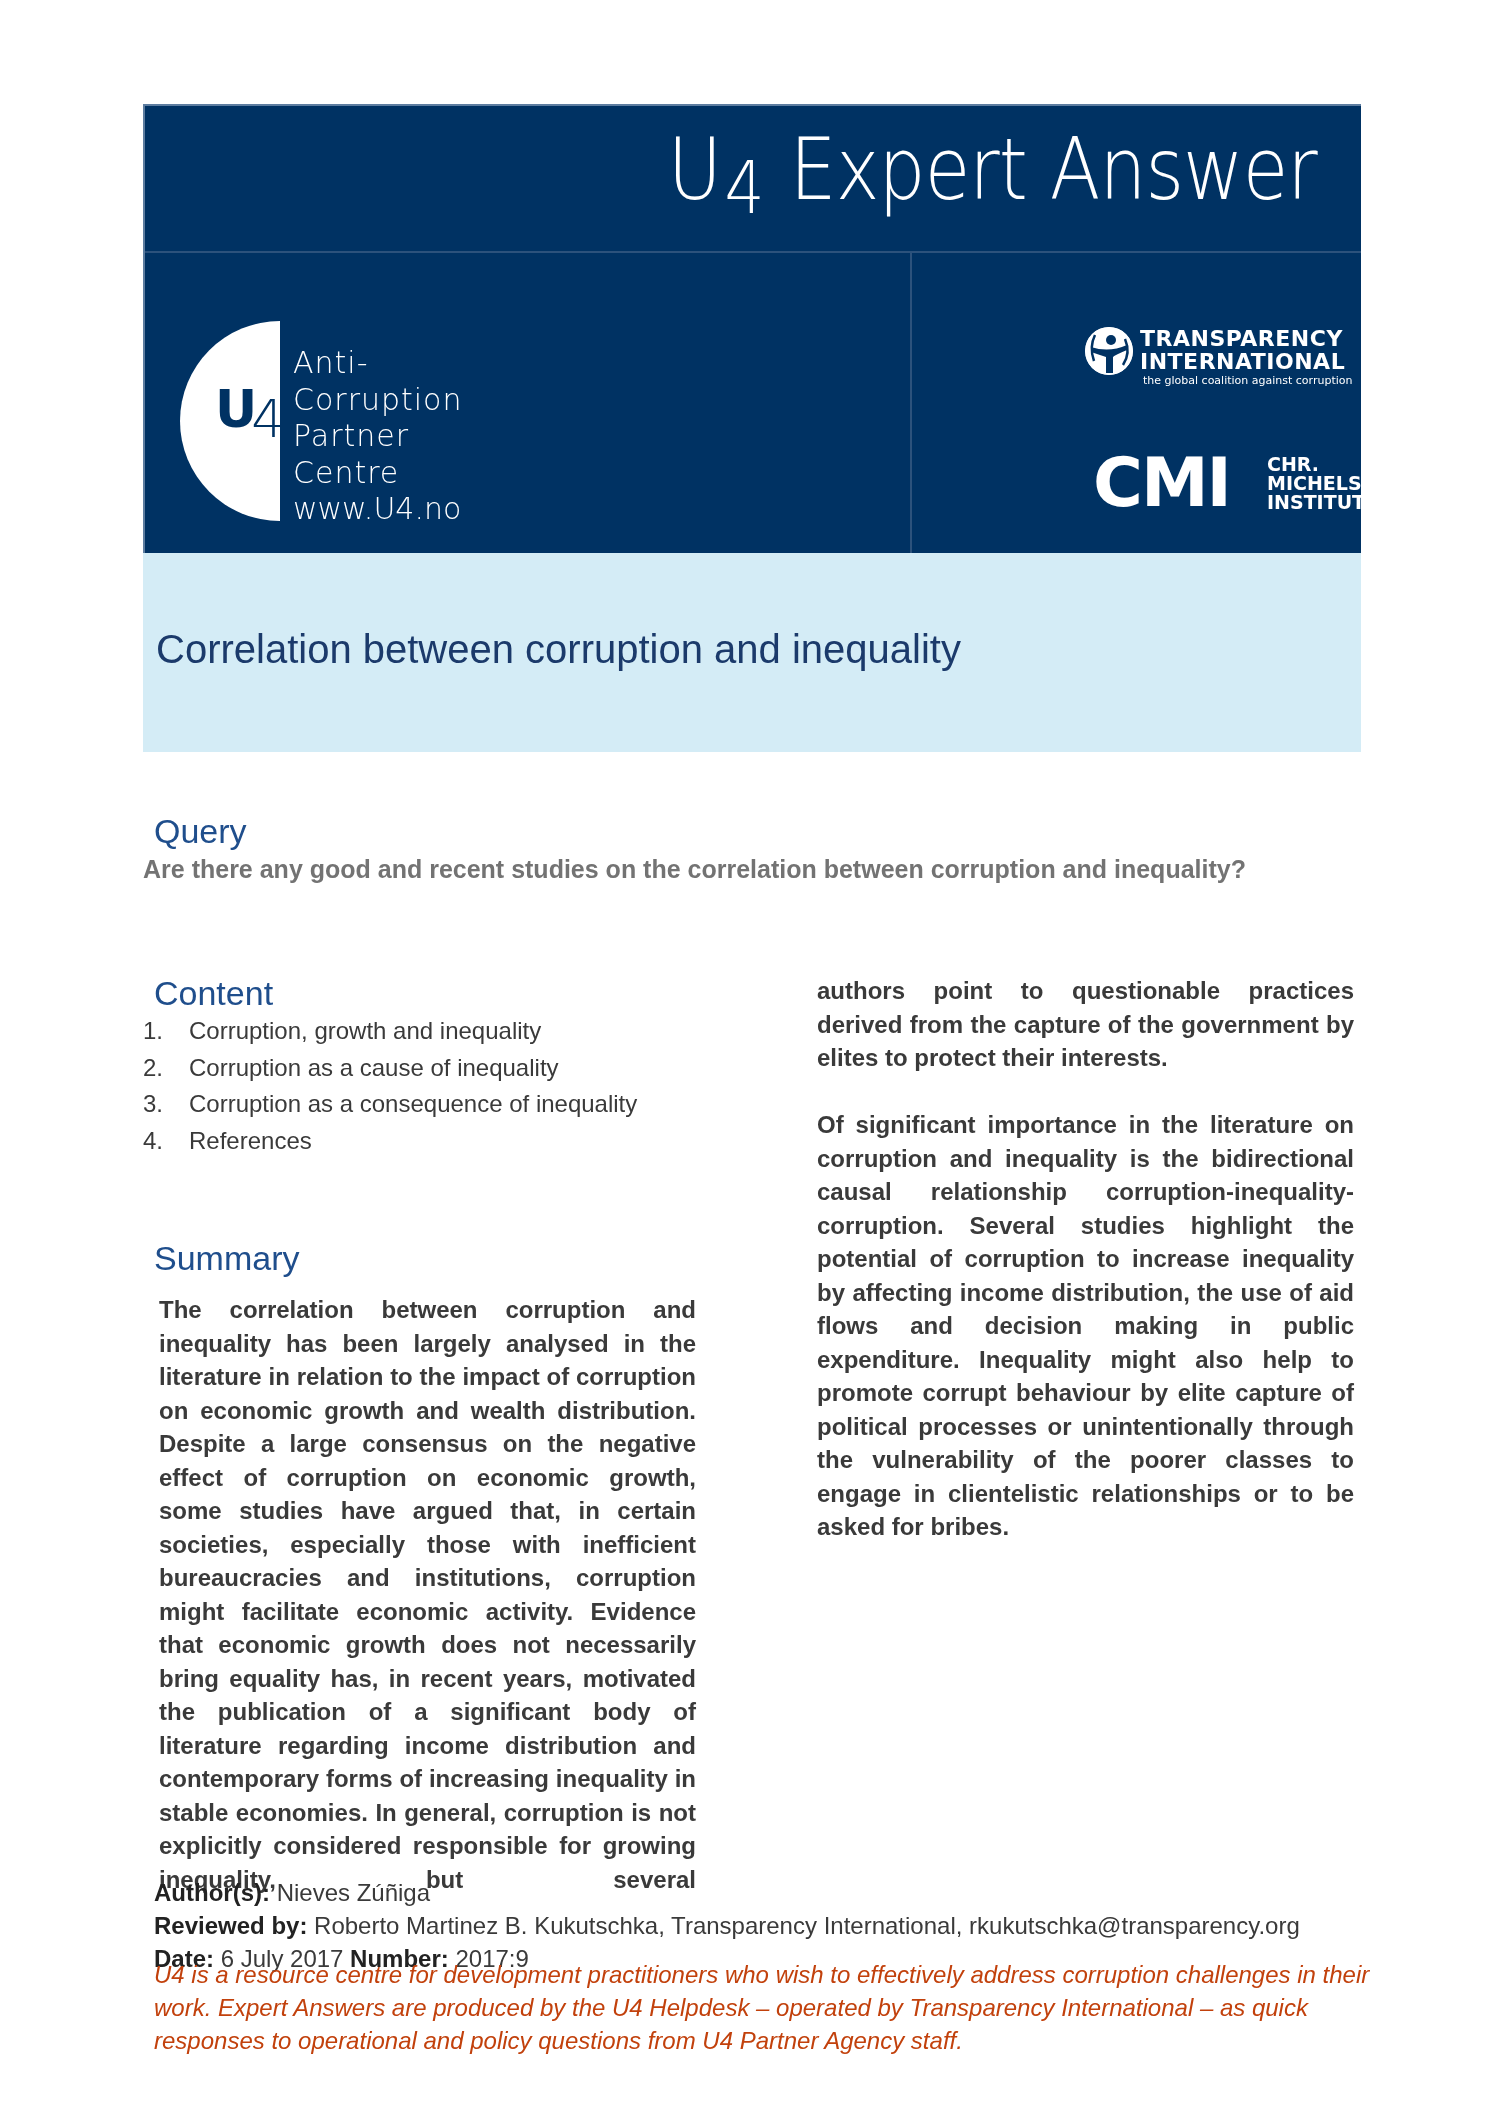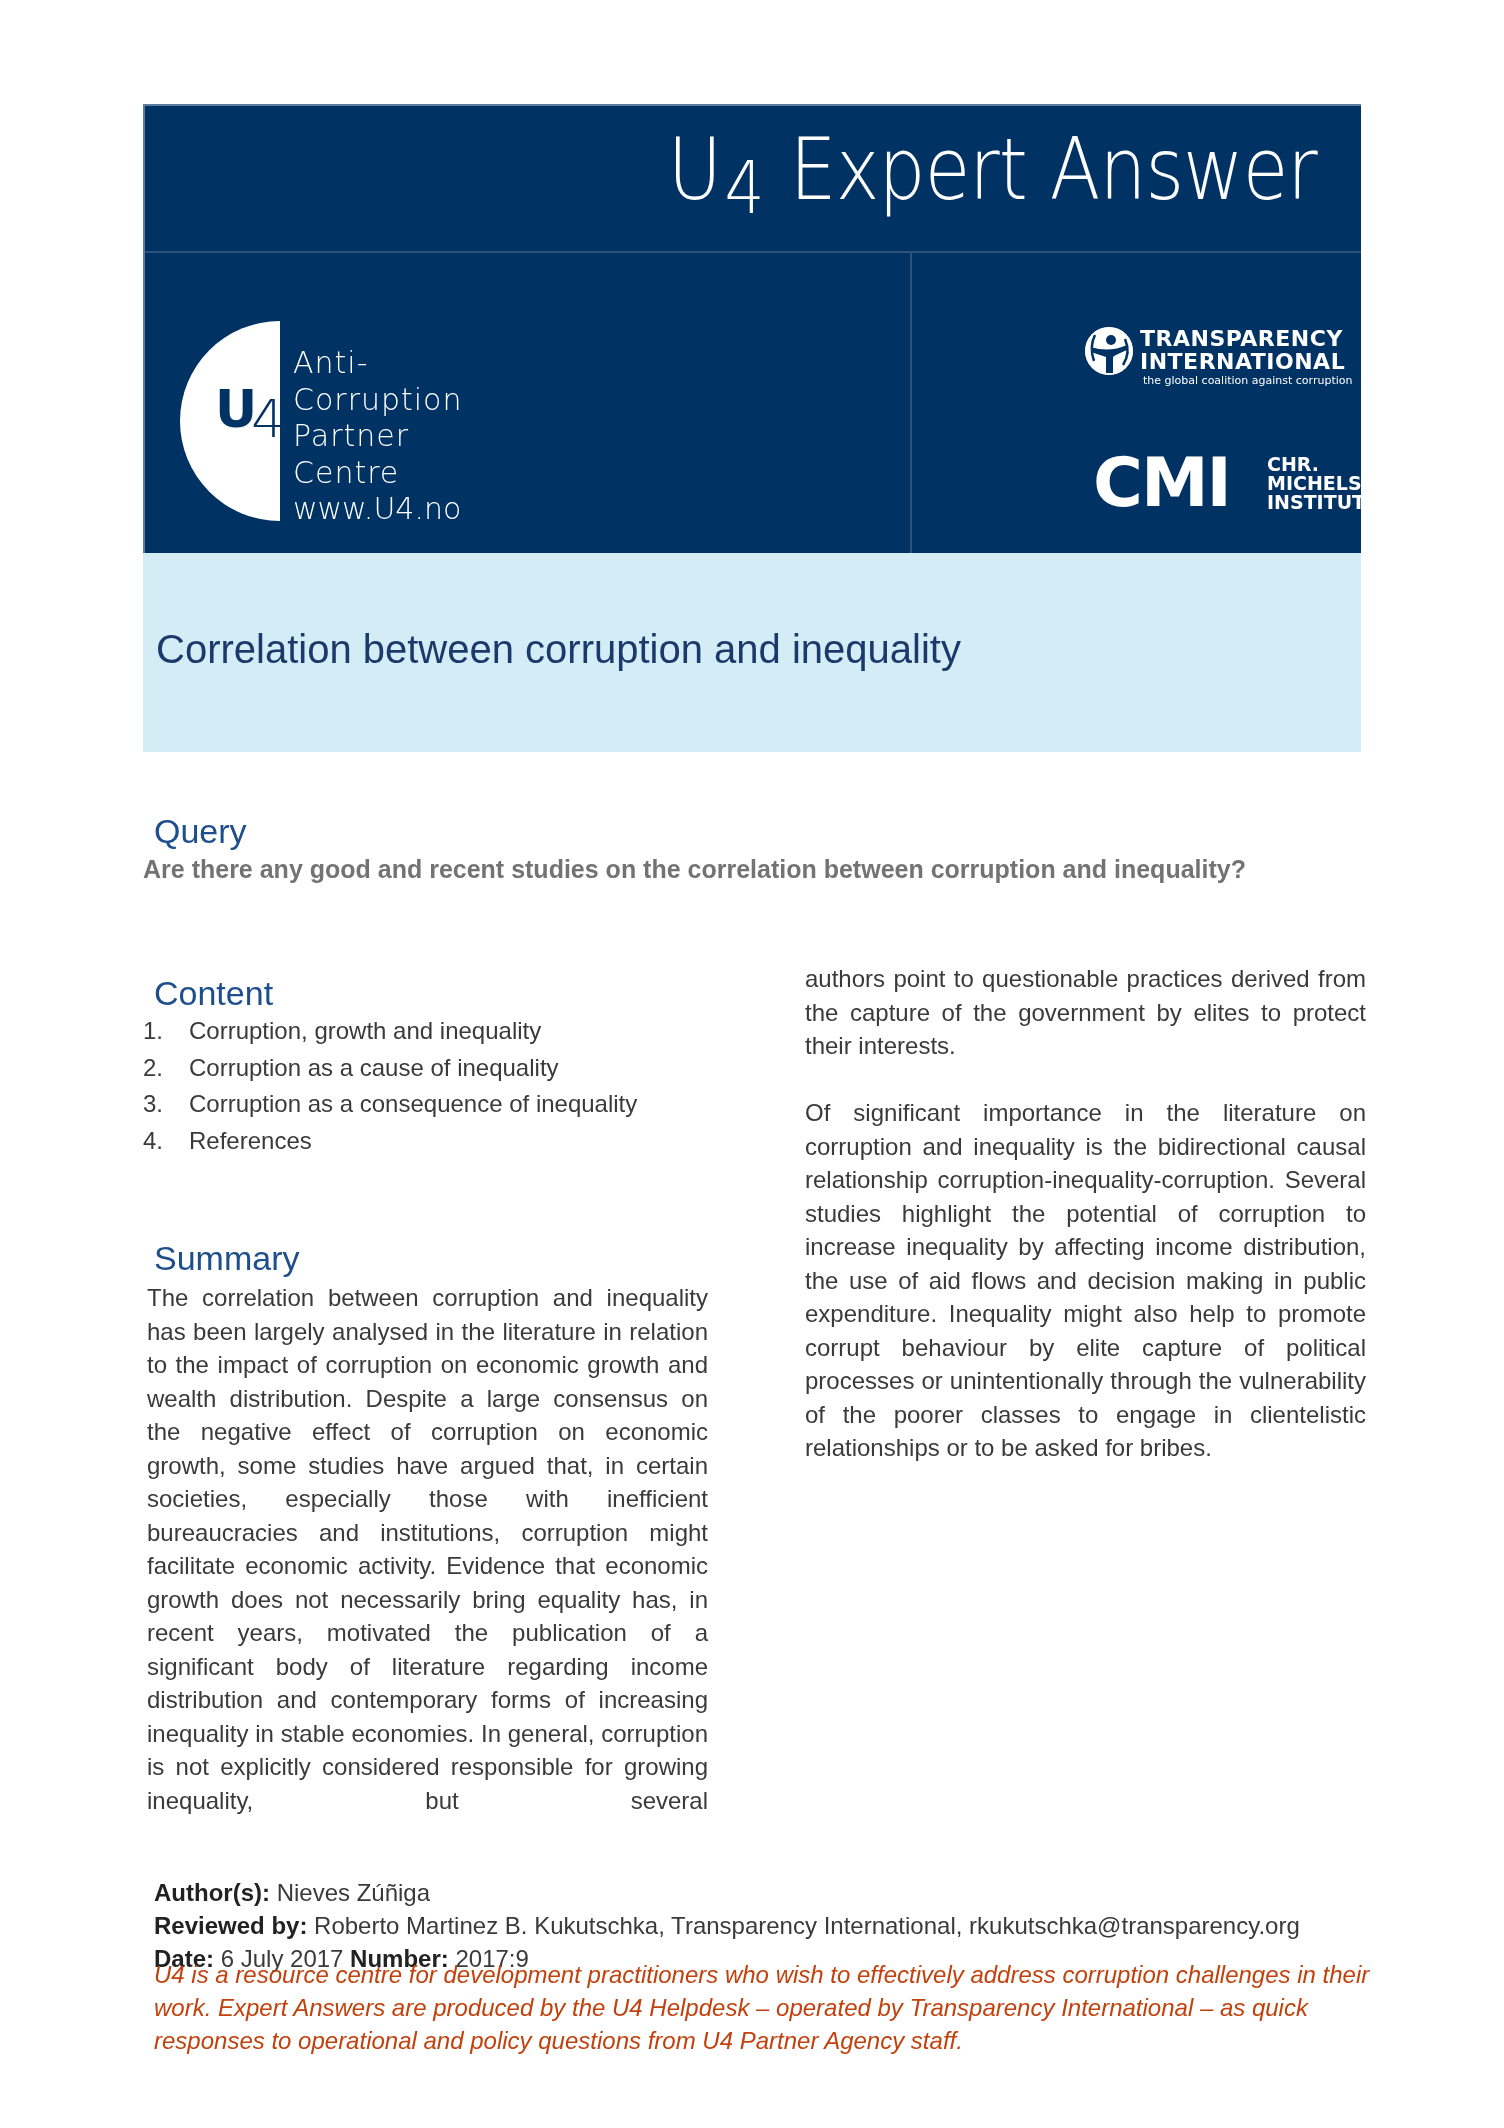--- a/index.html
+++ b/index.html
@@ -32,21 +32,21 @@
   .band-title { position: absolute; left: 13px; top: 68px; color: #1b3a6b; font-size: 40px; line-height: 1; margin-top: 8px; }
 
   .h2 { position: absolute; color: #1f4e8c; font-size: 34px; line-height: 1; font-weight: normal; margin: 11px; }
   .query-text { position: absolute; left: 143px; top: 852px; width: 1200px; color: #737373; font-weight: bold; font-size: 25px; line-height: 35px; }
 
   .toc { position: absolute; left: 143px; top: 1013px; margin: 0; padding: 0; list-style: none; font-size: 24px; line-height: 36.5px; color: #3a3a3a; }
   .toc li { display: flex; }
   .toc .num { width: 46px; display: inline-block; }
 
   .col { position: absolute; font-size: 24px; line-height: 33.5px; color: #3a3a3a; text-align: justify; }
-  .col p { margin: 4px; }
+  .col p { margin: 16px; font-weight: bold; }
   .col p + p { margin-top: 33.5px; }
   .col-left { left: 143px; top: 1277px; width: 569px; }
   .col-right { left: 801px; top: 958px; width: 569px; }
 
   .footer { position: absolute; left: 154px; top: 1876px; width: 1230px; font-size: 24px; line-height: 33px; color: #3a3a3a; }
   .footer b { color: #222222; }
   .footer-note { position: absolute; left: 154px; top: 1958px; width: 1240px; font-size: 24px; line-height: 33px; color: #c2410c; font-style: italic; }
 </style>
 </head>
 <body>

